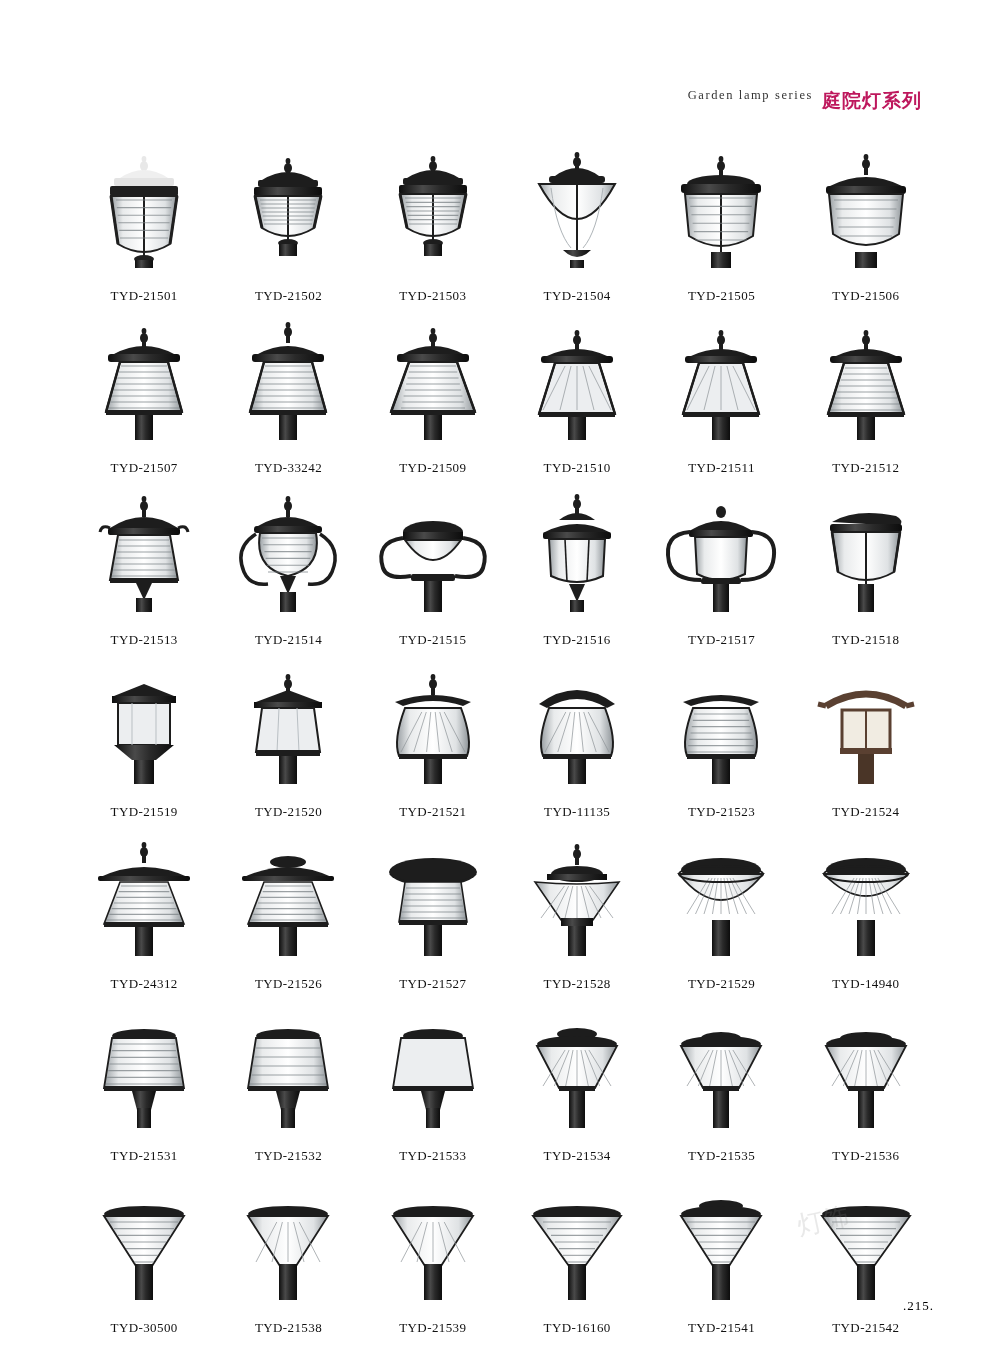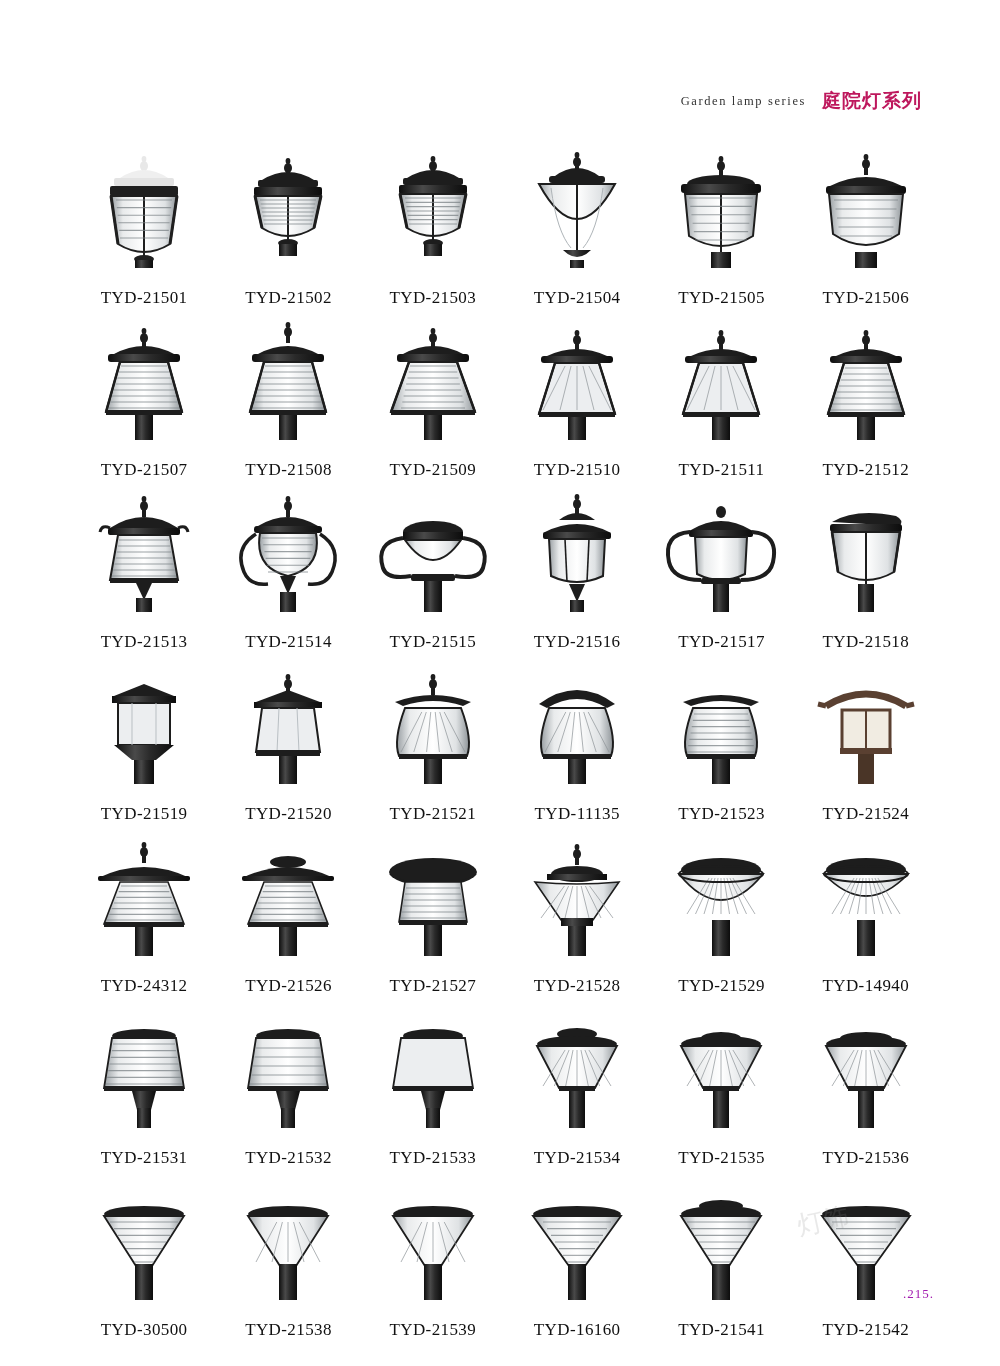--- a/index.html
+++ b/index.html
@@ -20,22 +20,22 @@
     height: 1366px;
     position: relative;
     box-sizing: border-box;
   }
   
   .header {
     position: absolute;
     top: 88px;
     right: 78px;
     display: flex;
-    align-items: center;
-    gap: 16px;
+    align-items: flex-start;
+    gap: 9px;
   }
   .header-en {
     font-size: 12.5px;
     letter-spacing: 1.6px;
     color: #333;
     font-family: "Liberation Serif", serif;
   }
   .header-cn {
     font-size: 19px;
     font-weight: bold;
@@ -63,42 +63,42 @@
   }
   .art {
     height: 138px;
     width: 142px;
     display: flex;
     align-items: flex-end;
     justify-content: center;
     position: relative;
   }
   .caption {
-    font-size: 17px;
+    font-size: 13px;
     letter-spacing: 0.4px;
     color: #111;
     font-family: "Liberation Serif", serif;
     margin-top: 20px;
     white-space: nowrap;
   }
   
   .lamp {
     position: relative;
     width: 140px;
     height: 136px;
   }
   .lamp svg { display: block; }
   
   .folio {
     position: absolute;
     right: 66px;
-    bottom: 64px;
+    bottom: 52px;
     font-size: 13px;
     letter-spacing: 1px;
-    color: #a21caf;
+    color: #000000;
     font-family: "Liberation Serif", serif;
   }
   .watermark {
     position: absolute;
     left: 800px;
     top: 1195px;
     width: 130px;
     height: 70px;
     opacity: 0.18;
     font-size: 26px;
@@ -551,21 +551,21 @@
               <line x1="37.714285714285715" y1="92" x2="102.28571428571428" y2="92" stroke="#7c8387" stroke-width="1.1" opacity=".75"></line>
               <line x1="35.85714285714286" y1="98" x2="104.14285714285714" y2="98" stroke="#7c8387" stroke-width="1.1" opacity=".75"></line>
               <line x1="34" y1="104" x2="106" y2="104" stroke="#7c8387" stroke-width="1.1" opacity=".75"></line>
         <line x1="46" y1="58" x2="32" y2="108" stroke="#1d1d1d" stroke-width="2.5"></line>
         <line x1="94" y1="58" x2="108" y2="108" stroke="#1d1d1d" stroke-width="2.5"></line>
         <rect x="32" y="106" width="76" height="5" fill="#1d1d1d"></rect>
         <rect x="61" y="111" width="18" height="25" fill="url(#m7)"></rect>
             </svg>
           </div>
         </div>
-        <div class="caption">TYD-21508</div>
+        <div class="caption">TYD-33242</div>
       </div>
       <div class="cell">
         <div class="art">
           <div class="lamp">
             <svg width="140" height="136" viewBox="0 0 140 136">
               <defs>
     <linearGradient id="g8" x1="0" y1="0" x2="1" y2="0">
       <stop offset="0%" stop-color="#9aa0a4"></stop>
       <stop offset="18%" stop-color="#e9ebec"></stop>
       <stop offset="50%" stop-color="#ffffff"></stop>

